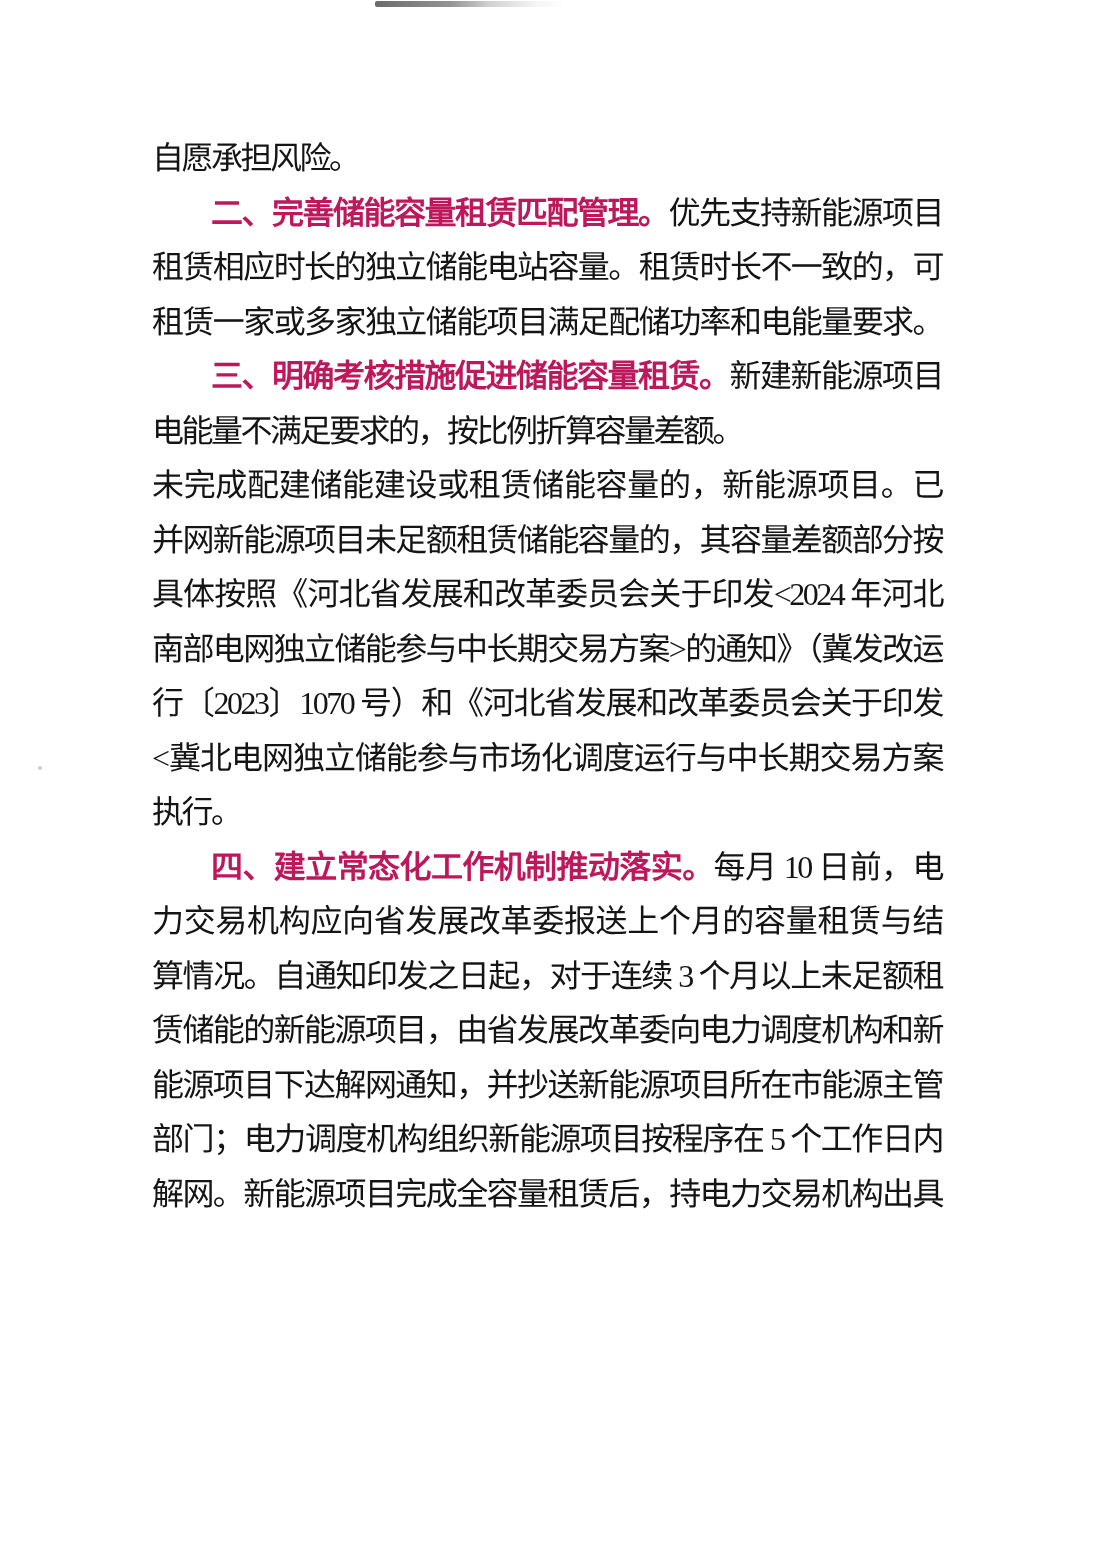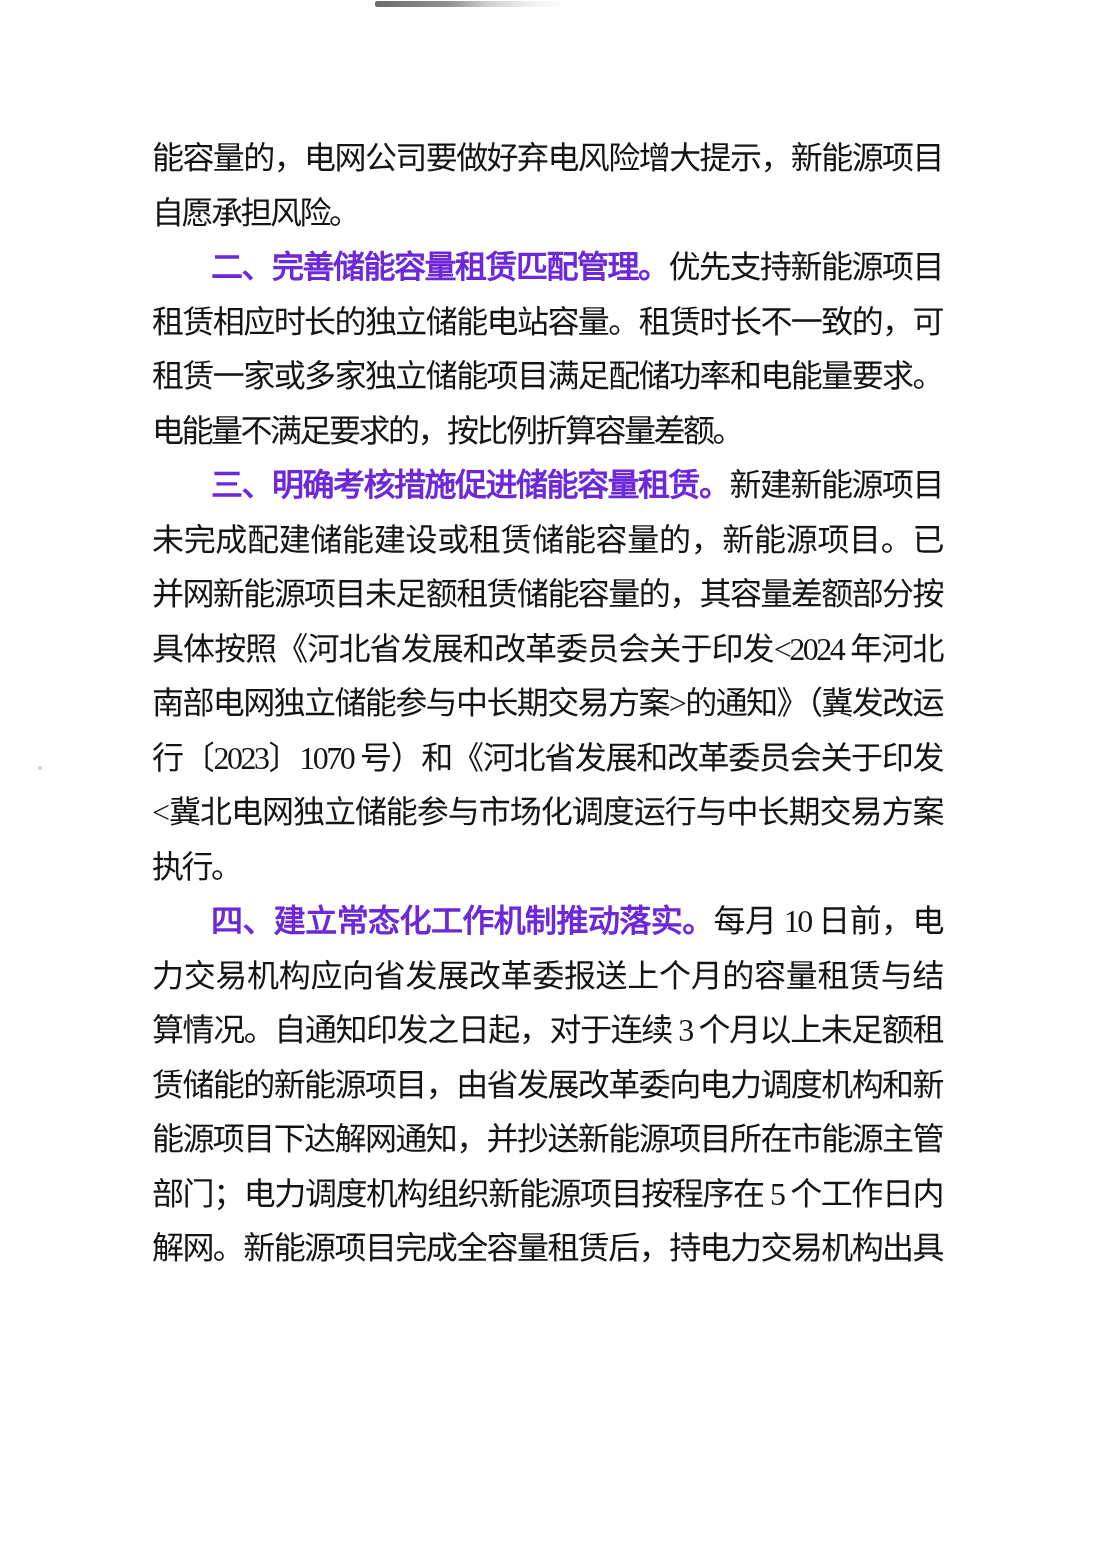--- a/index.html
+++ b/index.html
@@ -57,37 +57,36 @@
   }
   .line.end {
     text-align-last: left;
   }
   .line.indent {
     text-indent: 59px;
   }
   .hd {
     font-family: Liberation Serif, serif;
     font-weight: 700;
-    color: #6d28d9;
+    color: #be185d;
   }
 </style>
 </head>
 <body>
 
 <div class="page">
   <div class="smudge"></div>
   <div class="speck"></div>
   <div class="text-block">
-      <div class="line"><span>能容量的，电网公司要做好弃电风险增大提示，新能源项目</span></div>
       <div class="line end"><span>自愿承担风险。</span></div>
       <div class="line indent"><span class="hd">二、完善储能容量租赁匹配管理。</span><span>优先支持新能源项目</span></div>
       <div class="line"><span>租赁相应时长的独立储能电站容量。租赁时长不一致的，可</span></div>
       <div class="line"><span>租赁一家或多家独立储能项目满足配储功率和电能量要求。</span></div>
+      <div class="line indent"><span class="hd">三、明确考核措施促进储能容量租赁。</span><span>新建新能源项目</span></div>
       <div class="line end"><span>电能量不满足要求的，按比例折算容量差额。</span></div>
-      <div class="line indent"><span class="hd">三、明确考核措施促进储能容量租赁。</span><span>新建新能源项目</span></div>
       <div class="line"><span>未完成配建储能建设或租赁储能容量的，新能源项目。已</span></div>
       <div class="line"><span>并网新能源项目未足额租赁储能容量的，其容量差额部分按</span></div>
       <div class="line"><span>具体按照《河北省发展和改革委员会关于印发&lt;2024 年河北</span></div>
       <div class="line"><span>南部电网独立储能参与中长期交易方案&gt;的通知》（冀发改运</span></div>
       <div class="line"><span>行〔2023〕1070 号）和《河北省发展和改革委员会关于印发</span></div>
       <div class="line"><span>&lt;冀北电网独立储能参与市场化调度运行与中长期交易方案</span></div>
       <div class="line end"><span>执行。</span></div>
       <div class="line indent"><span class="hd">四、建立常态化工作机制推动落实。</span><span>每月 10 日前，电</span></div>
       <div class="line"><span>力交易机构应向省发展改革委报送上个月的容量租赁与结</span></div>
       <div class="line"><span>算情况。自通知印发之日起，对于连续 3 个月以上未足额租</span></div>

